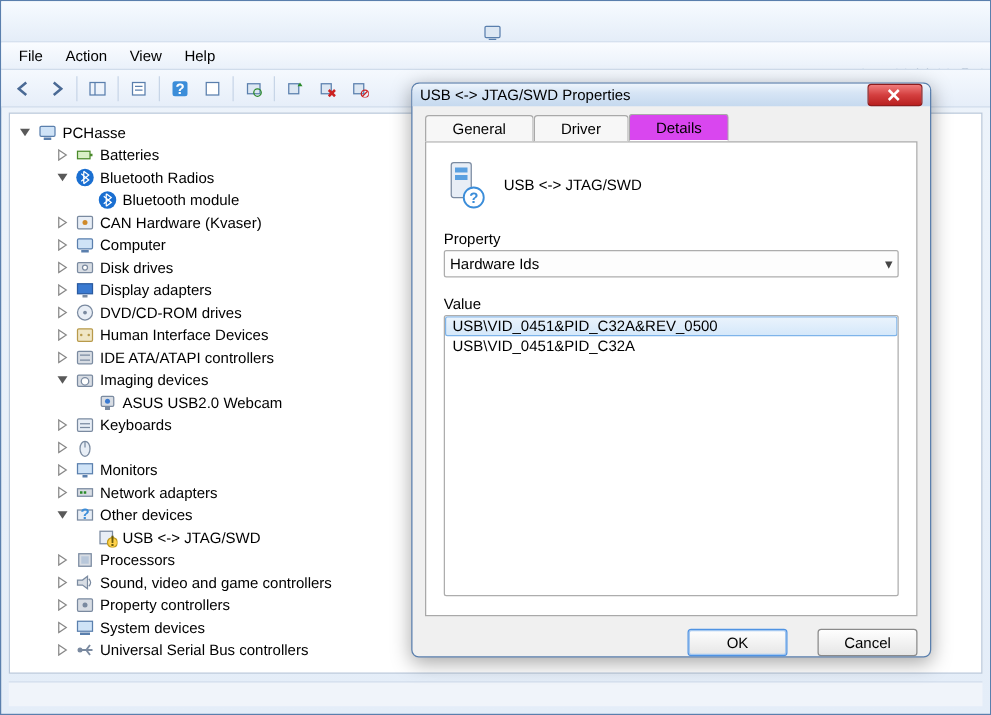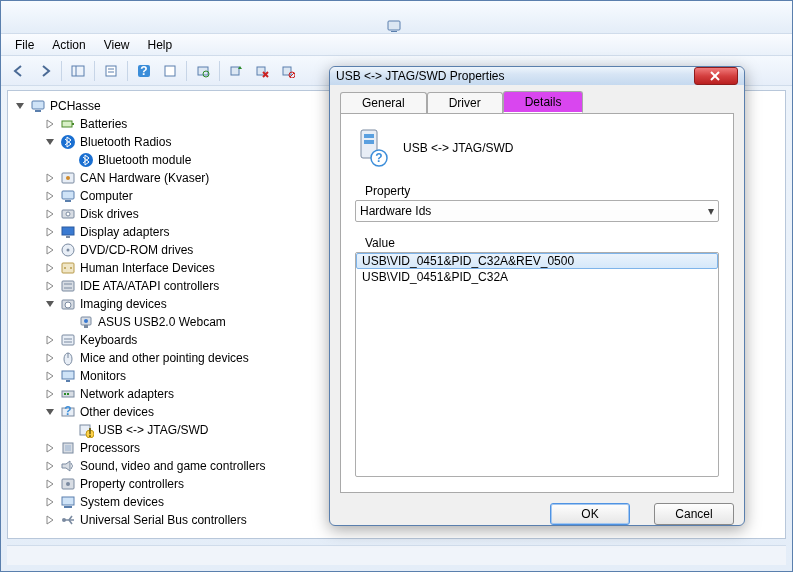--- a/index.html
+++ b/index.html
@@ -81,21 +81,21 @@
     border-top-left-radius: 3px; border-top-right-radius: 3px; margin-right: 0px;
     cursor: pointer; position: relative; top: 1px; height: 21px; display:flex; align-items:center;
   }
   .tab.active { background: #d946ef; height: 22px; top: 0; z-index: 3; font-weight: normal; border-bottom:1px solid #fff;}
   .tab-panel {
     border: 1px solid #a9a9a9; background: #fff; position: relative; z-index: 1;
     height: 380px; padding: 12px 14px;
   }
   .device-header { display: flex; align-items: center; gap: 14px; height: 44px; }
   .device-big-icon { width: 34px; height: 40px; display:flex; align-items:center; justify-content:center;}
-  .field-label { margin-top: 14px; margin-bottom: 2px; margin-left: 10px; }
+  .field-label { margin-top: 14px; margin-bottom: 2px; }
   .combo {
     width: 100%; height: 22px; border: 1px solid #adadad; background: #fdfdfd;
     display: flex; align-items: center; padding: 0 4px; border-radius: 2px; cursor: pointer;
   }
   .combo .chev { margin-left: auto; color: #444; }
   .value-list {
     width: 100%; height: 225px; border: 1px solid #adadad; background: #fff;
     overflow: auto; border-radius: 2px;
   }
   .value-item { padding: 1px 6px; cursor: default; }
@@ -434,21 +434,20 @@
             <svg width="10" height="10">
               <path d="M2 1 L8 5 L2 9 Z" fill="none" stroke="#888"></path>
             </svg>
           </span>
     <span class="node-icon">
             <svg width="16" height="16">
               <ellipse cx="8" cy="9" rx="4" ry="6" fill="#e8eef6" stroke="#7a8aa0"></ellipse>
               <line x1="8" y1="3" x2="8" y2="8" stroke="#7a8aa0"></line>
             </svg>
           </span>
-    <span class="node-label">Mice and other pointing devices</span>
   </div>
         <div class="tree-node">
     <span class="indent" style="width:30px"></span>
     <span class="expander">
             <svg width="10" height="10">
               <path d="M2 1 L8 5 L2 9 Z" fill="none" stroke="#888"></path>
             </svg>
           </span>
     <span class="node-icon">
             <svg width="16" height="16">

